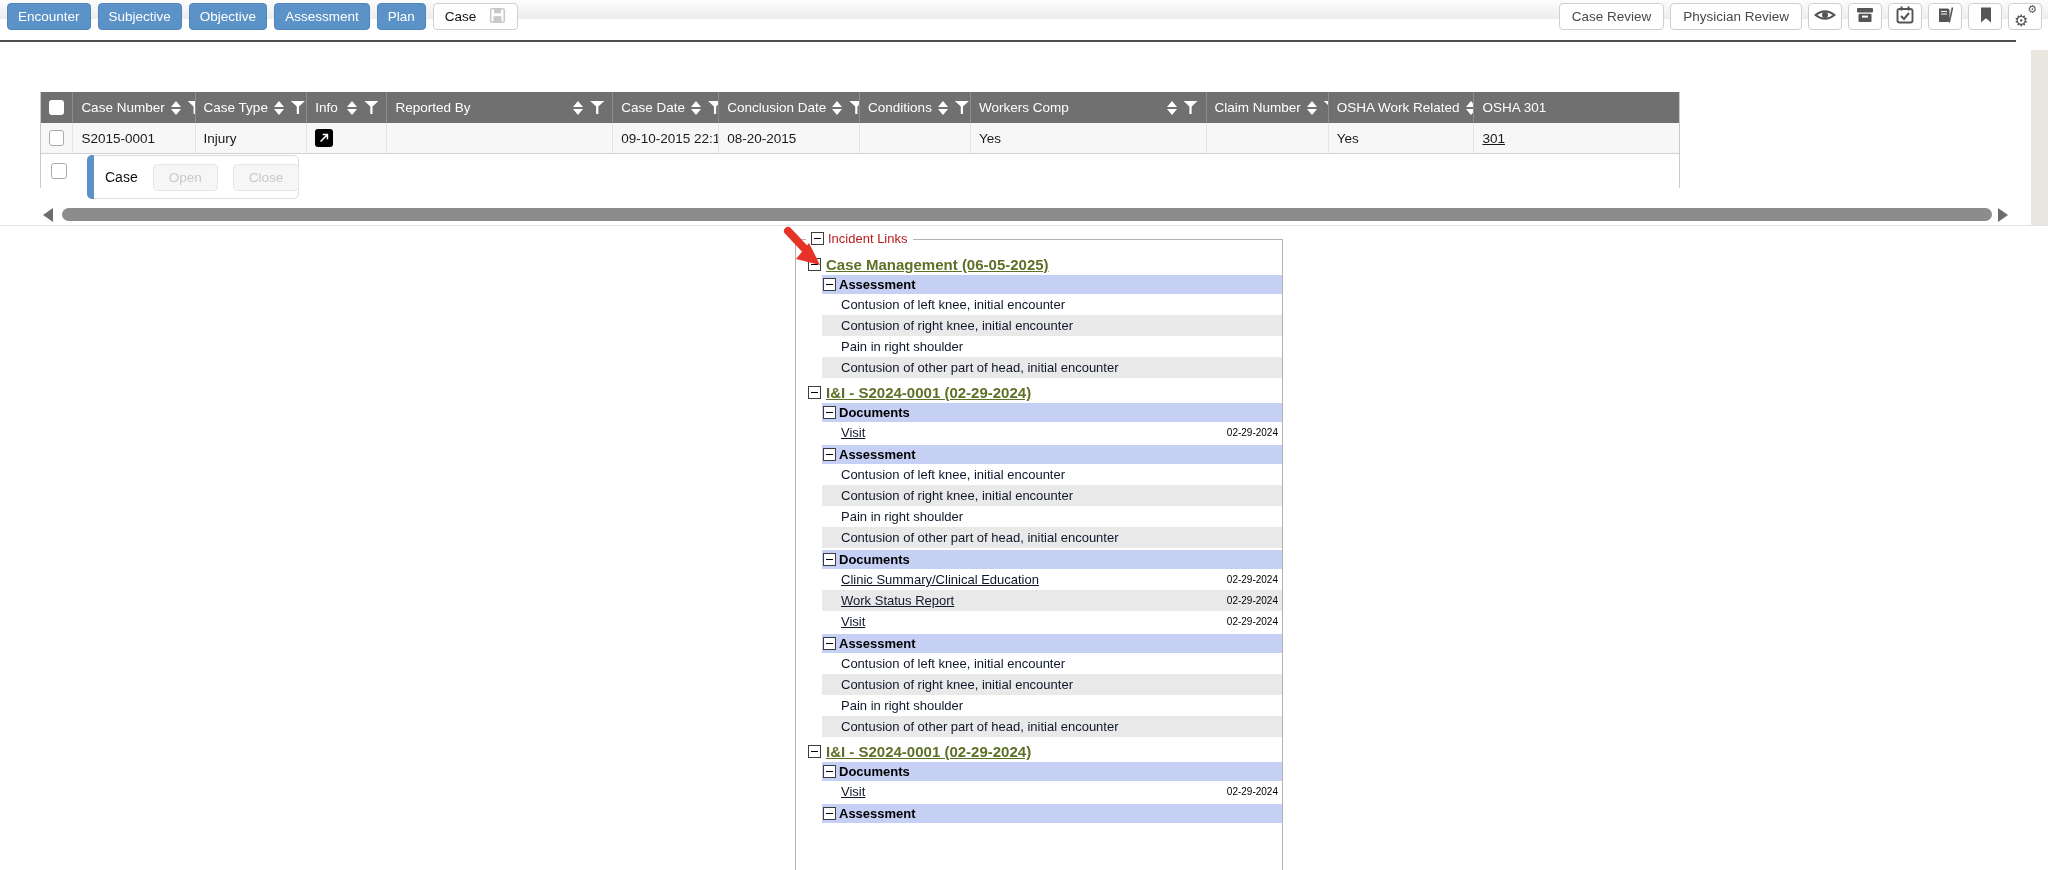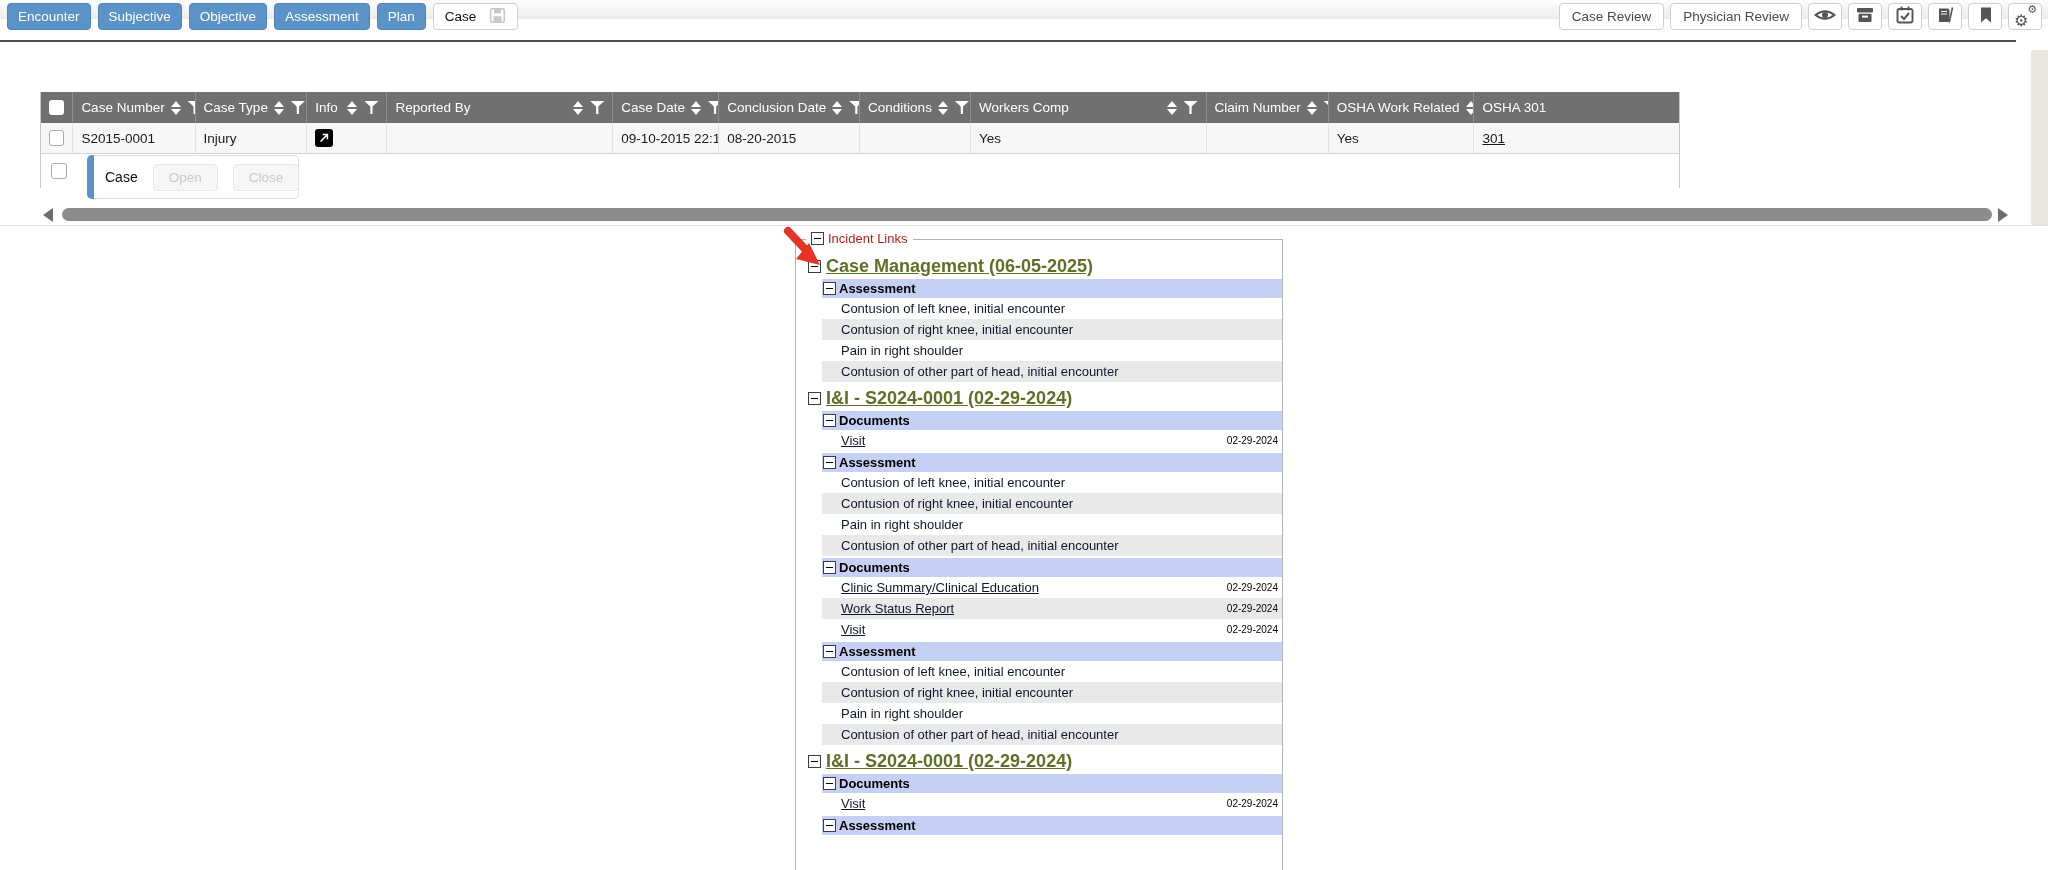--- a/index.html
+++ b/index.html
@@ -80,21 +80,21 @@
   
   .incident { position:absolute; left:795px; top:239px; width:488px; height:700px;
               border:1px solid #b3b3b3; border-bottom:none; }
   .legend { position:absolute; left:10px; top:-9px; background:#fff; padding:0 5px;
             display:flex; align-items:center; gap:4px; color:#b91c1c; font-size:13px; }
   .minus-box { width:13px; height:13px; min-width:13px; background:#fff; border:1px solid #3c3c3c;
                position:relative; cursor:pointer; display:inline-block; }
   .minus-box::after { content:""; position:absolute; left:2px; right:2px; top:5px; height:1px; background:#000; }
   .tree { padding:10px 0 0 12px; }
   .tree-group-header { display:flex; align-items:center; gap:5px; margin:6px 0 2px 0; }
-  .tree-group-link { font-size:18px; font-weight:bold; color:#5e7026; text-decoration:underline; cursor:pointer; }
+  .tree-group-link { font-size:15px; font-weight:bold; color:#5e7026; text-decoration:underline; cursor:pointer; }
   .tree-section { margin-left:14px; width:calc(100% - 14px); height:19px; margin-top:2px;
                   background:#c6d0f5; display:flex; align-items:center; gap:3px; padding-left:1px; }
   .tree-section-label { font-size:13px; font-weight:bold; color:#000; }
   .tree-row { margin-left:14px; width:calc(100% - 14px); height:21px;
               display:flex; align-items:center; padding-left:19px; }
   .tree-row.alt { background:#e9e9e9; }
   .tree-row-name { flex:1; font-size:13px; color:#0f172a; white-space:nowrap; overflow:hidden; }
   .tree-row-name.link { text-decoration:underline; cursor:pointer; }
   .tree-row-date { width:108px; text-align:right; padding-right:4px; font-size:10px; color:#000000; }
 

